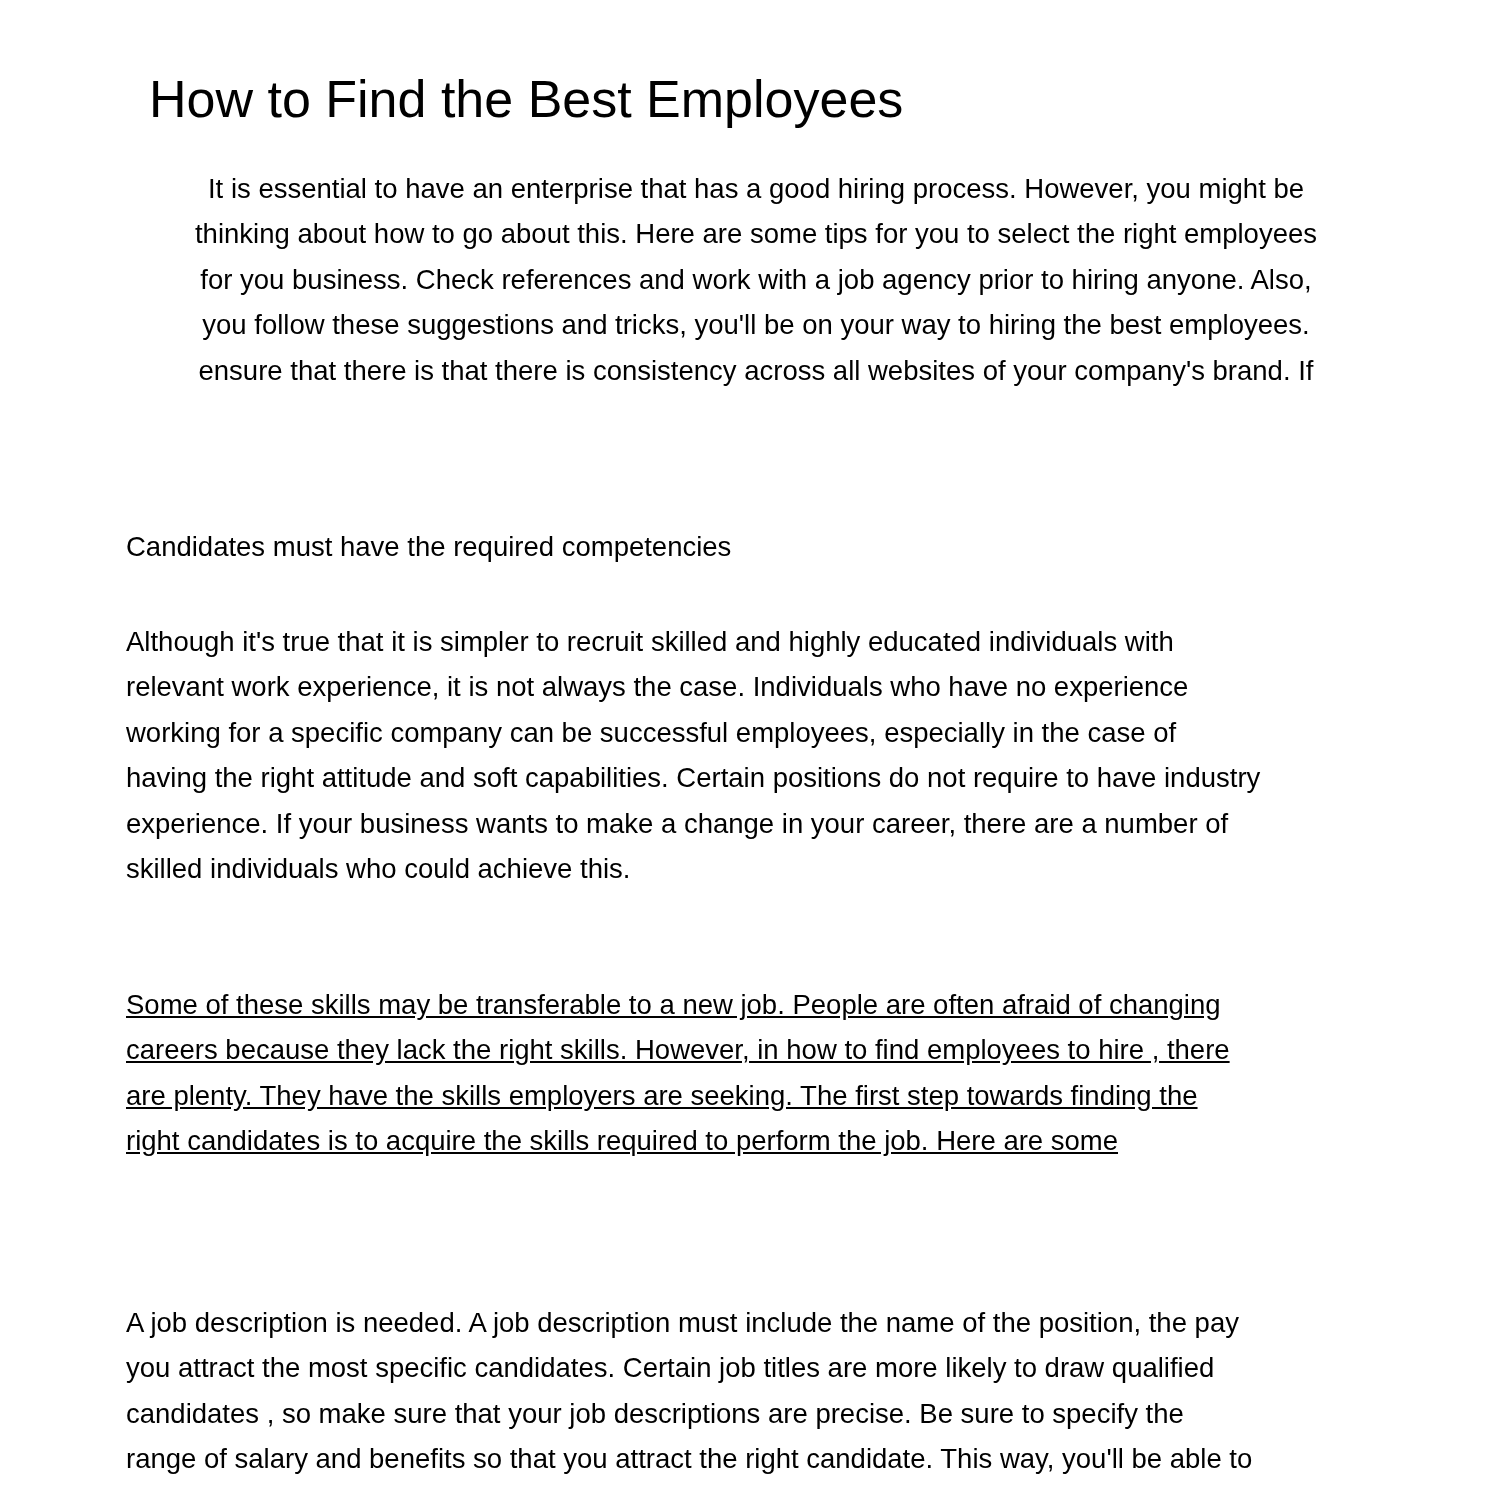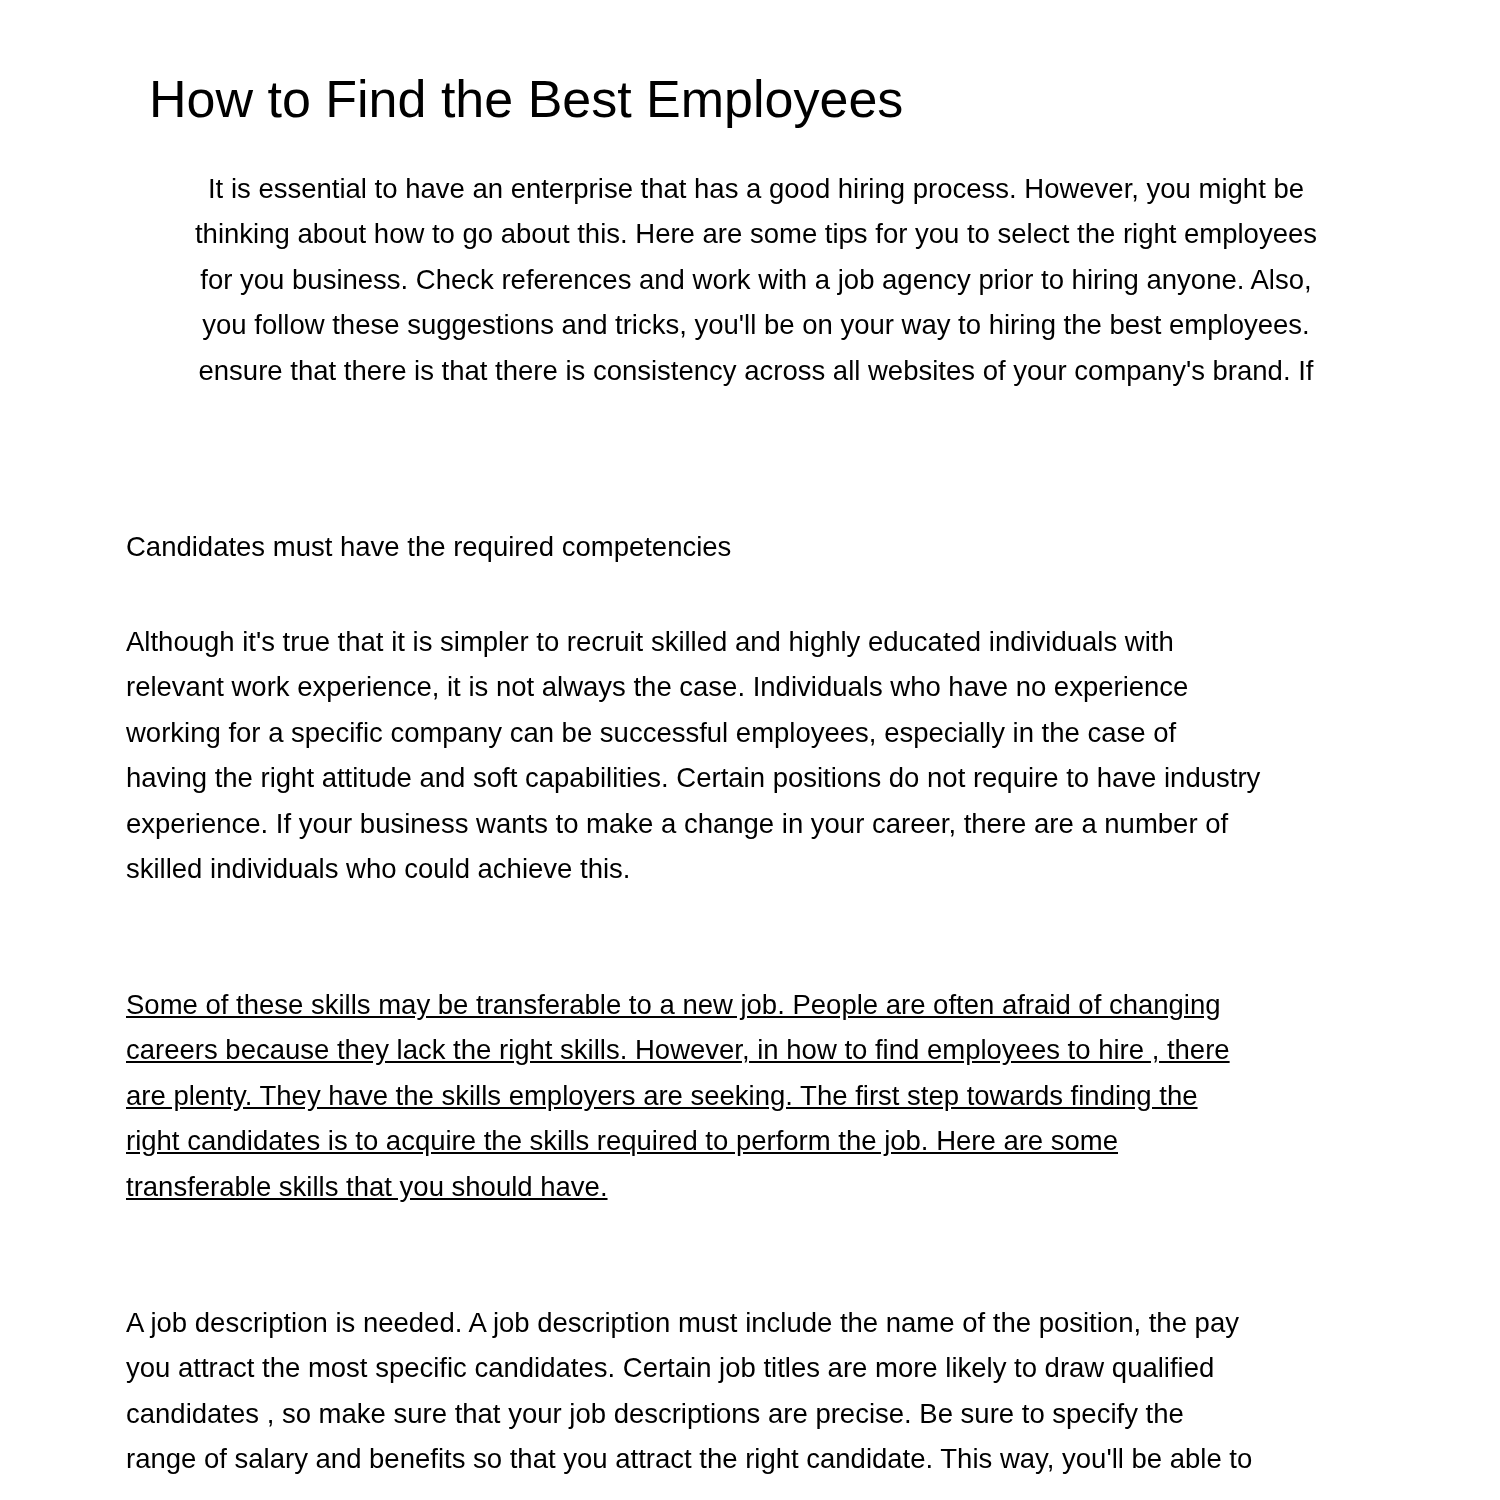--- a/index.html
+++ b/index.html
@@ -34,21 +34,20 @@
     <span class="line">having the right attitude and soft capabilities. Certain positions do not require to have industry</span>
     <span class="line">experience. If your business wants to make a change in your career, there are a number of</span>
     <span class="line">skilled individuals who could achieve this.</span>
   </p>
 
   <p class="block" style="top:982px;text-decoration:underline;">
     <span class="line">Some of these skills may be transferable to a new job. People are often afraid of changing</span>
     <span class="line">careers because they lack the right skills. However, in how to find employees to hire , there</span>
     <span class="line">are plenty. They have the skills employers are seeking. The first step towards finding the</span>
     <span class="line">right candidates is to acquire the skills required to perform the job. Here are some</span>
-    <span class="line">transferable skills that you should have.</span>
   </p>
 
   <p class="block" style="top:1300px;">
     <span class="line">A job description is needed. A job description must include the name of the position, the pay</span>
     <span class="line">you attract the most specific candidates. Certain job titles are more likely to draw qualified</span>
     <span class="line">candidates , so make sure that your job descriptions are precise. Be sure to specify the</span>
     <span class="line">range of salary and benefits so that you attract the right candidate. This way, you'll be able to</span>
   </p>
 </div>
 

